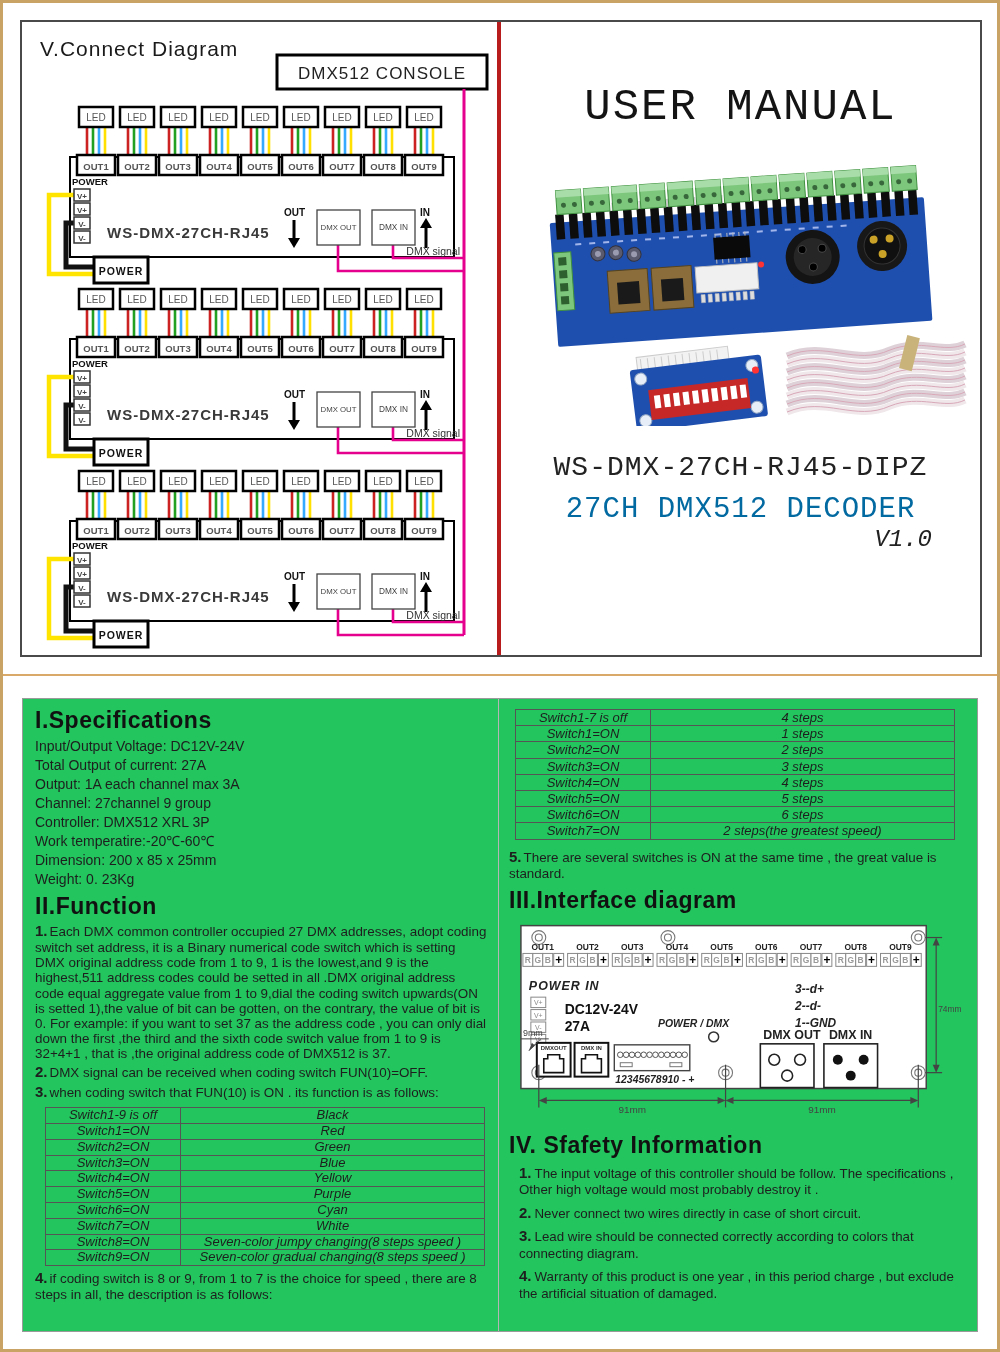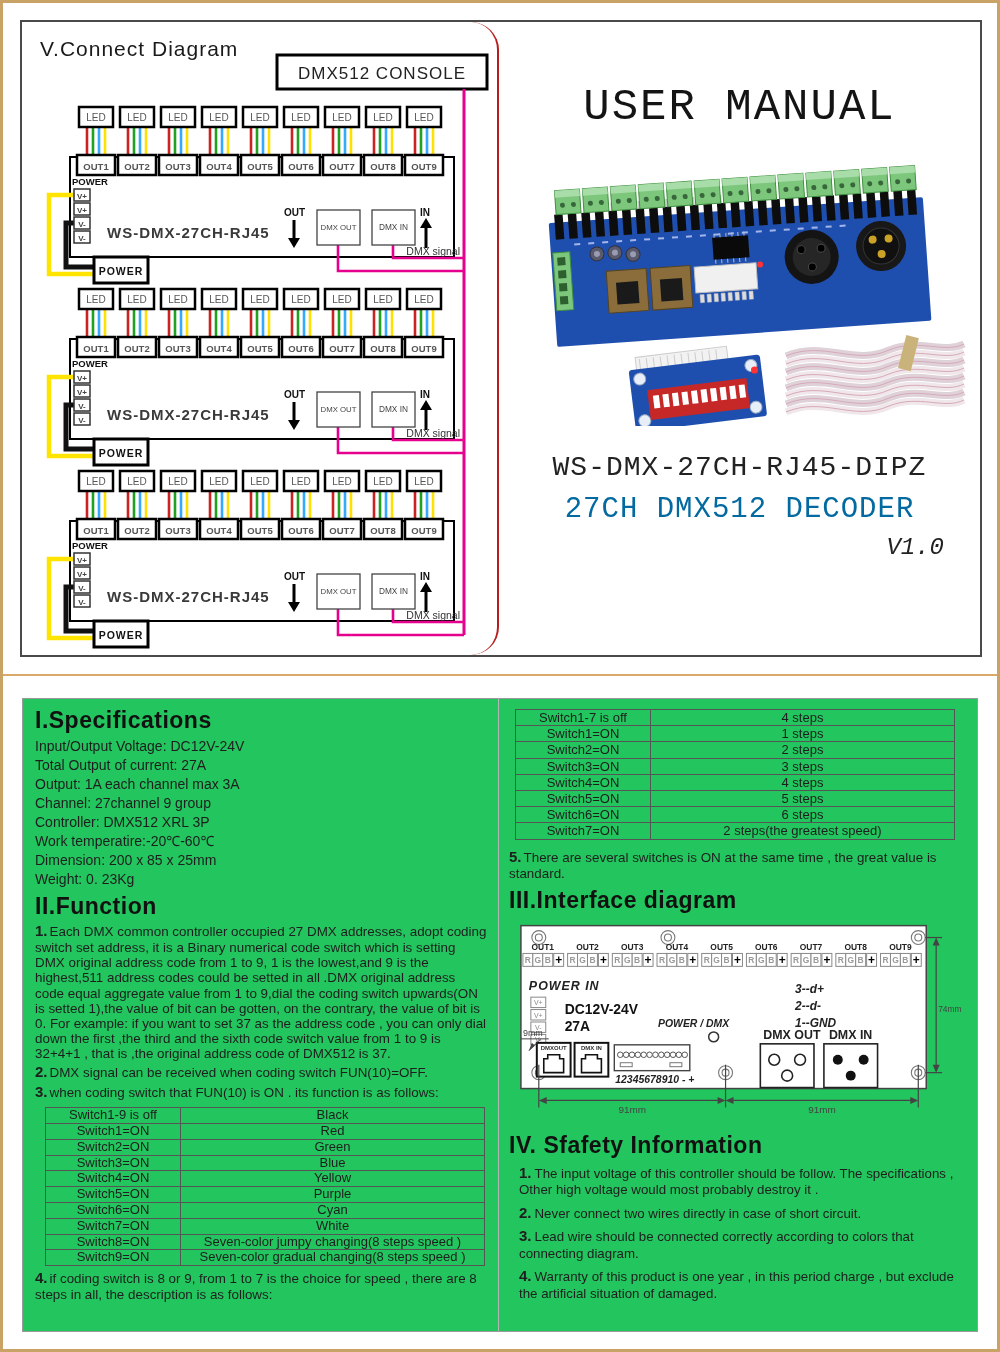--- a/index.html
+++ b/index.html
@@ -1,35 +1,35 @@
 <!DOCTYPE html>
 <html><head>
 <meta charset="utf-8">
 <style>
   html,body{margin:0;padding:0;background:#fff;}
   body{width:1000px;height:1352px;position:relative;font-family:"Liberation Sans",sans-serif;overflow:hidden;}
   .outer-frame{position:absolute;inset:0;border:3px solid #c9a265;pointer-events:none;z-index:50;}
   .tan-divider{position:absolute;left:0;top:674px;width:1000px;border-top:2px solid #d8a968;}
   .top-section{position:absolute;left:20px;top:20px;width:958px;height:633px;border:2px solid #4a4a4a;display:flex;background:#fff;}
-  .top-left{width:475px;border-right:2px solid #b91c1c;overflow:hidden;border-radius:28px;}
+  .top-left{width:475px;border-right:4px solid #b91c1c;overflow:hidden;}
   .top-right{flex:1;overflow:hidden;font-family:Liberation Mono, monospace;}
   .bottom-section{position:absolute;left:22px;top:698px;width:954px;height:632px;border:1px solid #9a9a9a;display:flex;background:#22c55e;}
   .bottom-left{width:476px;border-right:1px solid #b5b5b5;padding:4px 10px 0 12px;box-sizing:border-box;}
   .bottom-right{flex:1;padding:8px 10px 0 10px;box-sizing:border-box;}
   #connect-svg{width:473px;height:629px;display:block;}
   .um-title{margin-top:60px;text-align:center;font-size:44px;letter-spacing:2px;color:#141414;}
   #product-svg{display:block;margin:12px auto 0;width:452px;height:282px;}
   .model{margin-top:26px;text-align:center;font-size:28px;letter-spacing:1px;color:#222;}
   .subtitle{margin-top:10px;text-align:center;font-size:29px;letter-spacing:1px;color:#0369a1;}
-  .version{margin-top:8px;text-align:right;padding-right:36px;font-size:24px;font-style:italic;color:#222;}
+  .version{margin-top:0;text-align:right;padding-right:48px;font-size:24px;font-style:italic;color:#222;}
   h2{font-size:23px;margin:4px 0 3px;letter-spacing:.5px;color:#111;font-weight:bold;}
   .spec-line{font-size:14px;line-height:1.36;color:#1e1e1e;}
   .fn-item{font-size:13.4px;line-height:1.13;margin:3px 0;color:#1e1e1e;}
   .fn-item b{font-size:15px;margin-right:2px;}
-  table.switch{border-collapse:collapse;margin:6px 0 4px 10px;width:440px;}
+  table.switch{border-collapse:collapse;margin:6px 0 4px 10px;width:440px;font-style:italic;}
   table.switch td{border:1px solid #555;font-size:13px;text-align:center;padding:0 3px;line-height:14.8px;color:#1e1e1e;}
   table.switch td:first-child{width:128px;}
   #steps-table{margin:2px 0 6px 6px;}
   #steps-table td{line-height:15.2px;}
   .item5{margin:9px 0 6px;}
   #interface-svg{width:452px;height:205px;display:block;}
   .safety-item{font-size:13.3px;line-height:1.24;margin:5px 0;padding-left:10px;color:#1e1e1e;}
   .safety-item b{font-size:15px;margin-right:3px;}
 </style>
 </head>

